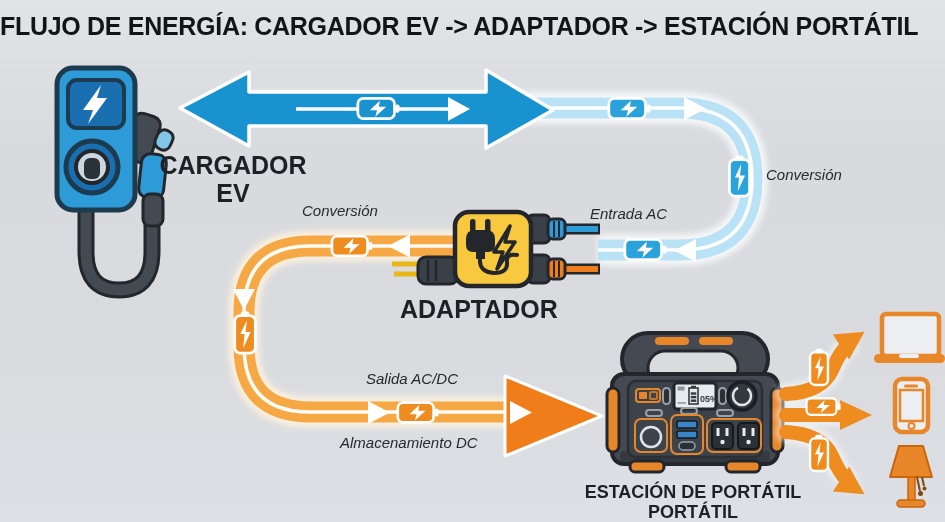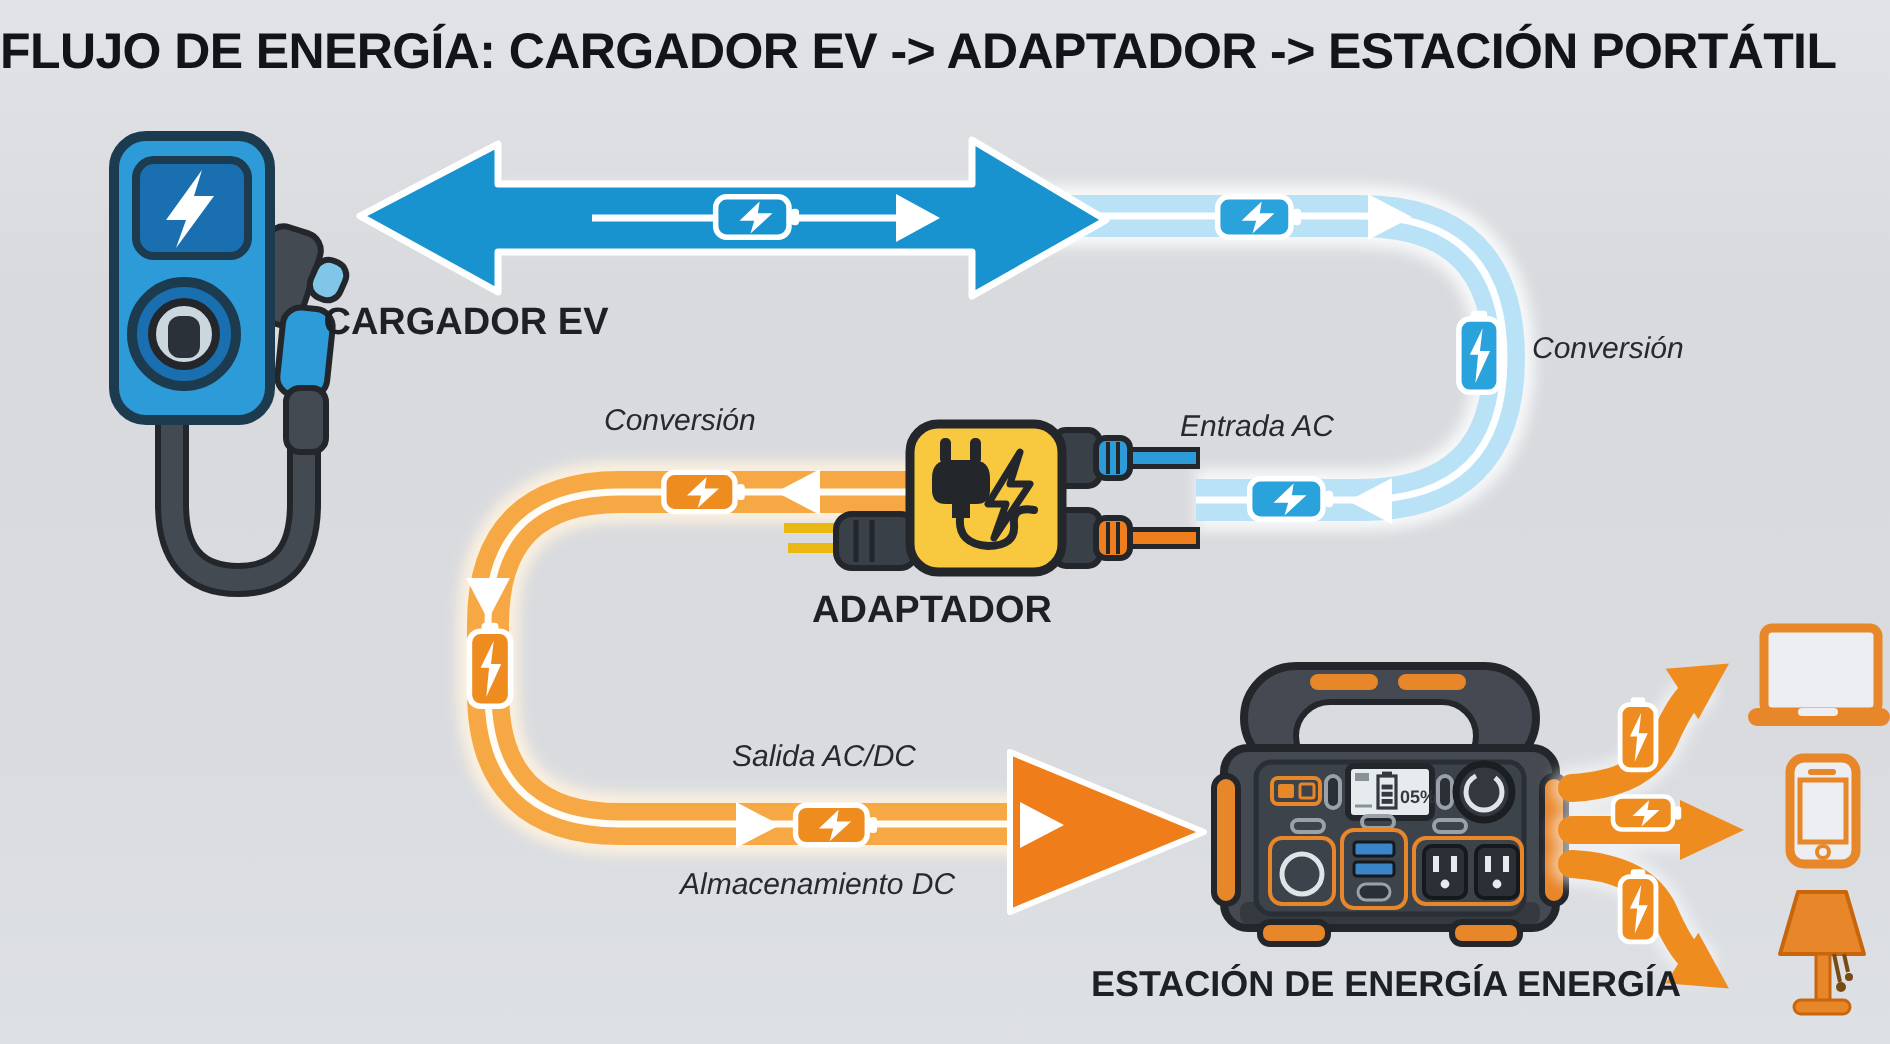--- a/index.html
+++ b/index.html
@@ -8,21 +8,21 @@
     background:linear-gradient(180deg,#e2e3e7 0%,#d8dade 28%,#d9dbdf 70%,#dde0e4 100%);
     font-family:"Liberation Sans",sans-serif;
   }
   .stage svg{position:absolute;left:0;top:0;}
   .lbl{position:absolute;color:#26292d;font-size:15px;white-space:nowrap;font-style:italic;}
   .title{
     position:absolute;top:12px;left:0;width:863px;text-align:center;
     font-weight:700;font-size:25px;letter-spacing:-0.3px;color:#131417;white-space:nowrap;
   }
   .blk{position:absolute;text-align:center;color:#1d2024;}
-  .blk .l1{font-weight:700;font-size:19px;line-height:1.12;}
+  .blk .l1{font-weight:700;font-size:25px;line-height:1.12;}
   .blk .l2{font-size:17px;line-height:1.18;color:#2a2d31;}
   .blk-sta .l1{font-size:18px;}
 </style>
 </head>
 <body>
 
 <div class="stage">
 
 <svg width="945" height="522" viewBox="0 0 945 522">
   <defs>
@@ -247,17 +247,17 @@
 <div class="lbl" style="left:590px;top:205px;">Entrada AC</div>
 <div class="lbl" style="left:302px;top:202px;">Conversión</div>
 <div class="lbl" style="left:366px;top:370px;text-align:center;">Salida AC/DC</div>
 <div class="lbl" style="left:340px;top:434px;">Almacenamiento DC</div>
 
 <div class="blk" style="left:400px;top:295px;width:132px;">
   <div class="l1">ADAPTADOR</div>
 </div>
 
 <div class="blk blk-sta" style="left:543px;top:482px;width:300px;">
-  <div class="l1">ESTACIÓN DE ENERGÍA ENERGÍA</div>
+  <div class="l1">ESTACIÓN DE PORTÁTIL PORTÁTIL</div>
 
 </div>
 
 </div>
 
 </body></html>

